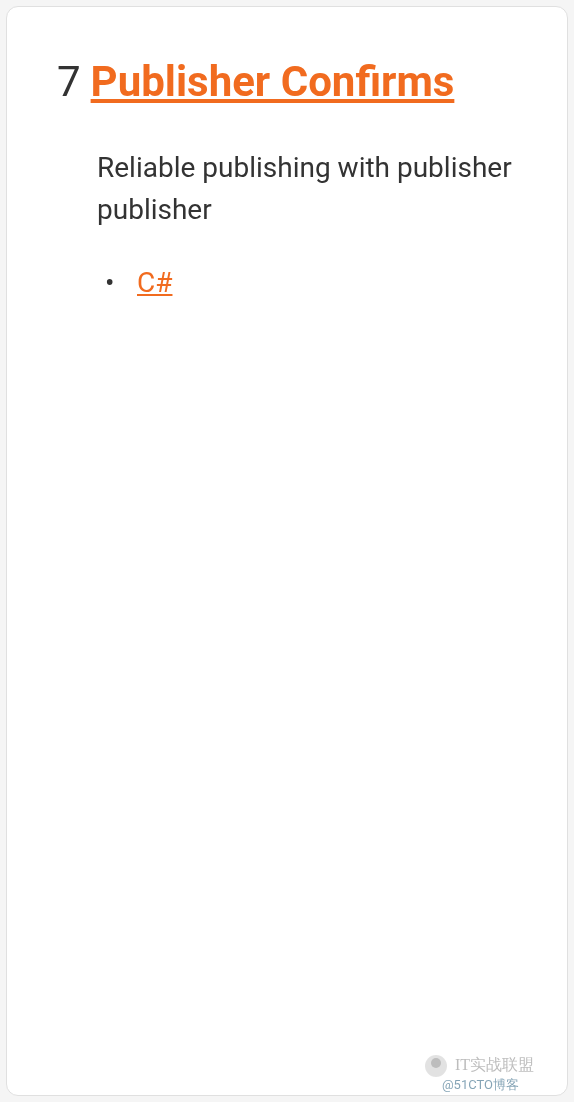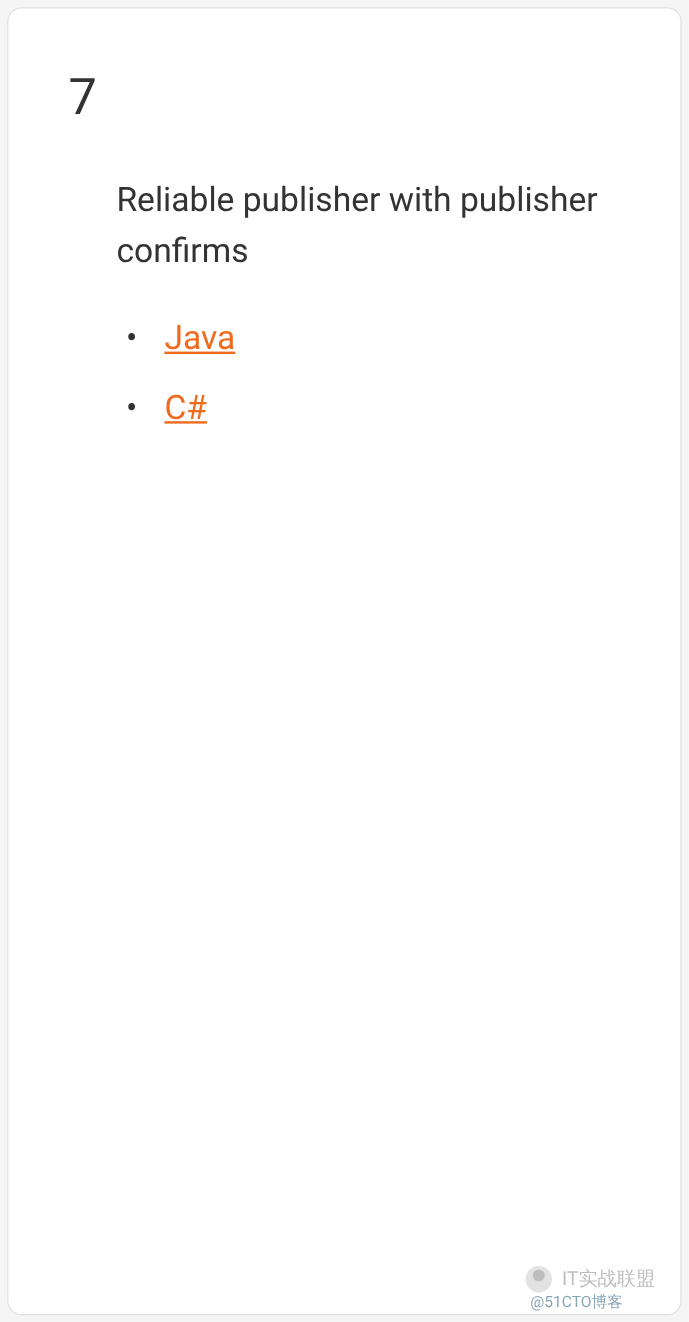--- a/index.html
+++ b/index.html
@@ -70,25 +70,26 @@
     .lang-link {
       font-size: 28px;
       color: #f16b1f;
       text-decoration: underline;
       cursor: pointer;
       font-weight: 400;
     }
     .watermark {
       position: absolute;
       bottom: 25px;
-      right: 28px;
+      right: 40px;
       display: flex;
-      align-items: flex-end;
+      align-items: flex-start;
       gap: 8px;
       opacity: 0.55;
+      font-family: Liberation Serif, serif;
     }
     .watermark-icon {
       width: 22px;
       height: 22px;
       border-radius: 50%;
       background: #ccc;
       position: relative;
     }
     .watermark-icon::before {
       content: "";
@@ -113,26 +114,24 @@
       color: #0c4a6e;
       opacity: 0.5;
     }
   </style>
 </head>
 <body>
 
 <div class="card">
   <div class="heading">
     <span class="heading-number">7</span>
+    <a class="heading-link">Publisher Confirms</a>
   </div>
-  <p class="description">Reliable publisher with publisher confirms</p>
+  <p class="description">Reliable publishing with publisher publisher</p>
   <ul class="links-list">
-    <li>
-      <a class="lang-link">Java</a>
-    </li>
     <li>
       <a class="lang-link">C#</a>
     </li>
   </ul>
 </div>
 
 <div class="watermark">
   <div class="watermark-icon"></div>
   <span class="watermark-text">IT实战联盟</span>
 </div>

